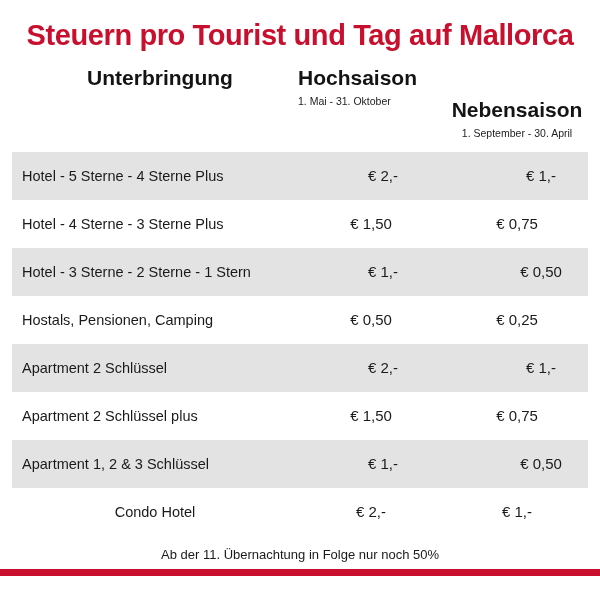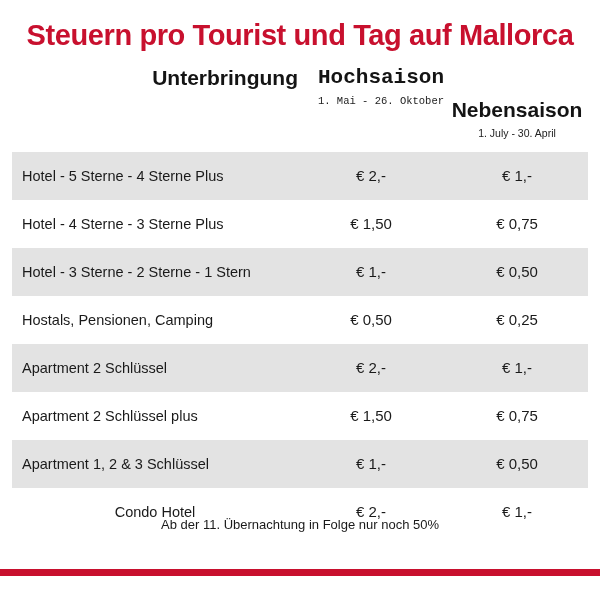--- a/index.html
+++ b/index.html
@@ -37,37 +37,36 @@
     box-sizing: border-box;
   }
   .col-a {
     flex: 0 0 286px;
     box-sizing: border-box;
     padding-left: 10px;
   }
   .col-b {
     flex: 0 0 146px;
     box-sizing: border-box;
-    text-align: right;
-    font-family: Liberation Mono, monospace;
+    text-align: left;
   }
   .col-c {
     flex: 0 0 146px;
     box-sizing: border-box;
     text-align: center;
     margin-top: 32px;
   }
   .h-main {
     font-size: 21px;
     font-weight: bold;
     color: #141414;
     line-height: 1.15;
   }
   .h-main.left {
-    text-align: right;
+    text-align: center;
   }
   .h-sub {
     font-size: 10.5px;
     font-weight: normal;
     color: #222;
     margin-top: 5px;
     line-height: 1.2;
   }
   .table {
     margin-top: 12px;
@@ -75,20 +74,21 @@
     box-sizing: border-box;
   }
   .row {
     display: flex;
     align-items: center;
     height: 48px;
     box-sizing: border-box;
   }
   .row.shaded {
     background: #e3e3e3;
+    gap: 12px;
   }
   .cell-label {
     flex: 0 0 286px;
     box-sizing: border-box;
     padding-left: 10px;
     font-size: 14.5px;
     color: #1a1a1a;
   }
   .cell-label.center {
     text-align: center;
@@ -98,21 +98,21 @@
     flex: 0 0 146px;
     box-sizing: border-box;
     text-align: center;
     font-size: 15px;
     color: #1a1a1a;
   }
   .footnote {
     position: absolute;
     left: 0;
     right: 0;
-    bottom: 44px;
+    bottom: 14px;
     text-align: center;
     font-size: 13px;
     color: #1a1a1a;
   }
   .bottom-bar {
     position: absolute;
     left: 0;
     right: 0;
     bottom: 0;
     height: 7px;
@@ -125,25 +125,25 @@
 <div class="page">
 
   <div class="title">Steuern pro Tourist und Tag auf Mallorca</div>
 
   <div class="header-row">
     <div class="col-a">
       <div class="h-main left">Unterbringung</div>
     </div>
     <div class="col-b">
       <div class="h-main">Hochsaison</div>
-      <div class="h-sub">1. Mai - 26. Oktober</div>
+      <div class="h-sub">1. Mai - 31. Oktober</div>
     </div>
     <div class="col-c">
       <div class="h-main">Nebensaison</div>
-      <div class="h-sub">1. July - 30. April</div>
+      <div class="h-sub">1. September - 30. April</div>
     </div>
   </div>
 
   <div class="table">
 
     <div class="row shaded">
       <div class="cell-label">Hotel - 5 Sterne - 4 Sterne Plus</div>
       <div class="cell-val">€ 2,-</div>
       <div class="cell-val">€ 1,-</div>
     </div>

